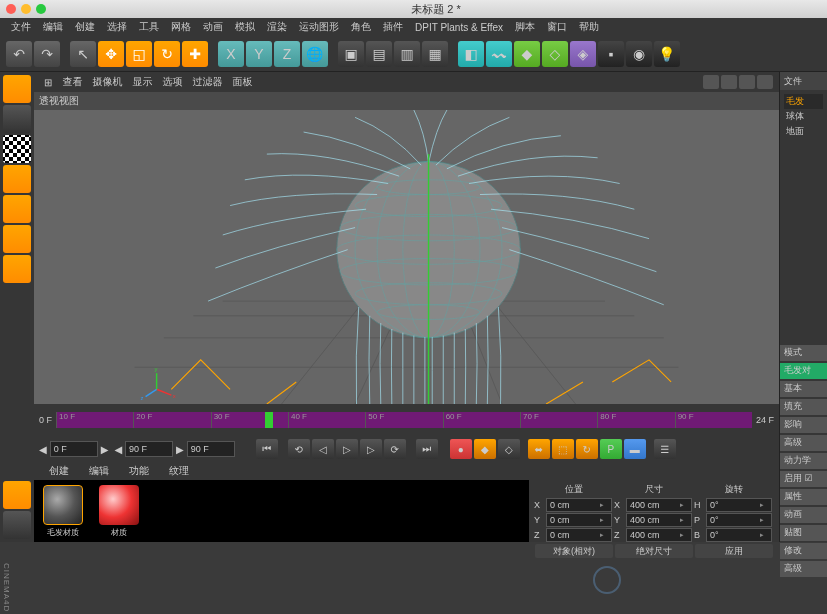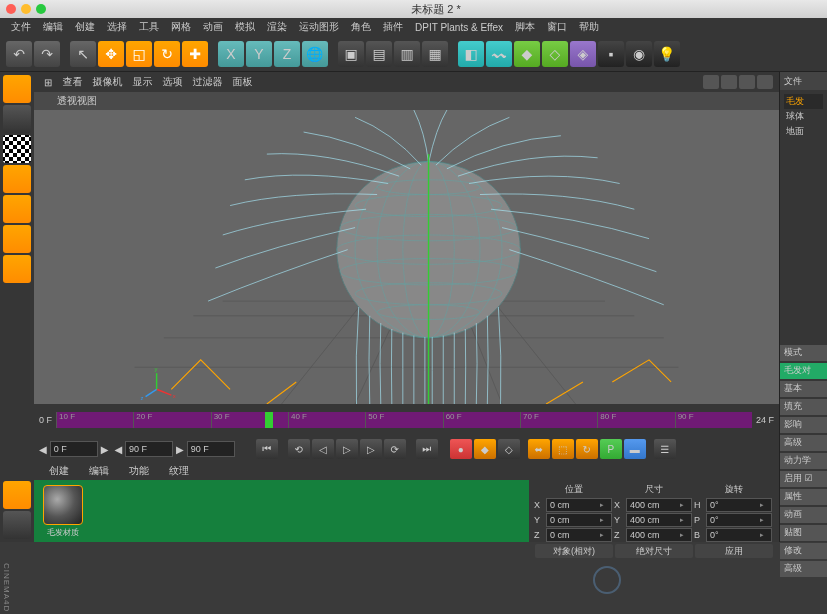--- a/index.html
+++ b/index.html
@@ -27,36 +27,36 @@
 .left-tools { width: 34px; background: #363636; display: flex; flex-direction: column; padding: 2px; }
 .lt-btn { width: 28px; height: 28px; margin: 1px; border-radius: 3px; cursor: pointer; }
 .lt-orange { background: linear-gradient(#ffa500, #ff8c00); }
 .lt-gray { background: linear-gradient(#555, #333); }
 .lt-checker { background: repeating-conic-gradient(#fff 0% 25%, #000 0% 50%) 50% / 8px 8px; }
 .viewport-area { flex: 1; display: flex; flex-direction: column; background: #4a4a4a; }
 .vp-toolbar { height: 20px; background: #363636; display: flex; align-items: center; padding: 0 5px; }
 .vp-toolbar span { padding: 0 5px; }
 .vp-icons { margin-left: auto; display: flex; }
 .vp-icons span { width: 16px; height: 14px; margin: 0 1px; background: #555; border-radius: 2px; }
-.vp-label { padding: 2px 23px; font-size: 10px; background: #4a4a4a; }
+.vp-label { padding: 2px 5px; font-size: 10px; background: #4a4a4a; }
 .vp-canvas { flex: 1; background: #666; position: relative; overflow: hidden; }
 .timeline-area { height: 32px; background: #363636; display: flex; align-items: center; padding: 0 5px; font-size: 9px; }
 .timeline-ruler { flex: 1; height: 16px; background: #701a75; position: relative; margin: 0 4px; display: flex; }
 .tick { flex: 1; border-left: 1px solid #555; padding-left: 2px; font-size: 8px; color: #999; }
 .playhead { position: absolute; left: 30%; top: 0; width: 8px; height: 16px; background: #3c3; }
 .playback-area { height: 26px; background: #363636; display: flex; align-items: center; padding: 0 5px; }
 .pb-field { width: 48px; height: 16px; background: #222; border: 1px solid #555; font-size: 9px; padding: 0 3px; display: flex; align-items: center; }
 .pb-btn { width: 22px; height: 20px; margin: 0 1px; background: linear-gradient(#555, #333); border-radius: 2px; display: flex; align-items: center; justify-content: center; font-size: 10px; cursor: pointer; }
 .pb-orange { background: linear-gradient(#ffa500, #cc7000); }
 .pb-red { background: linear-gradient(#e55, #c33); }
 .pb-green { background: linear-gradient(#5c5, #3a3); }
 .pb-blue { background: linear-gradient(#59e, #37c); }
 .bottom-tabs { height: 18px; background: #363636; display: flex; padding: 0 5px; font-size: 10px; }
 .bottom-tabs span { padding: 2px 10px; }
-.materials-area { height: 62px; background: #15803d; display: flex; padding: 5px; }
+.materials-area { height: 62px; background: #000000; display: flex; padding: 5px; }
 .mat-item { width: 48px; margin-right: 8px; text-align: center; }
 .mat-ball { width: 40px; height: 40px; border-radius: 4px; margin: 0 auto 2px; }
 .mat-gray { background: radial-gradient(circle at 35% 35%, #aaa, #555, #222); border: 1px solid #ffa500; }
 .mat-red { background: radial-gradient(circle at 35% 35%, #fcc, #e33, #811); }
 .mat-label { font-size: 8px; }
 .right-panel { width: 48px; background: #363636; border-left: 1px solid #222; }
 .rp-header { height: 18px; background: #444; display: flex; align-items: center; padding: 0 4px; font-size: 9px; }
 .rp-tree { padding: 4px; font-size: 9px; }
 .rp-item { padding: 1px 2px; display: flex; align-items: flex-end; }
 .rp-item.active { color: #ffa500; background: #2a2a2a; }
@@ -314,20 +314,24 @@
       <span>编辑</span>
       <span>功能</span>
       <span>纹理</span>
     </div>
     <div class="bottom-split">
       <div class="materials-area" style="flex:1">
         <div class="mat-item">
           <div class="mat-ball mat-gray"></div>
           <div class="mat-label">毛发材质</div>
         </div>
+        <div class="mat-item">
+          <div class="mat-ball mat-red"></div>
+          <div class="mat-label">材质</div>
+        </div>
       </div>
       <div class="coord-panel">
         <div class="coord-header">
           <span>位置</span>
           <span>尺寸</span>
           <span>旋转</span>
         </div>
         <div class="coord-row">
           <label>X</label>
           <div class="coord-field">

